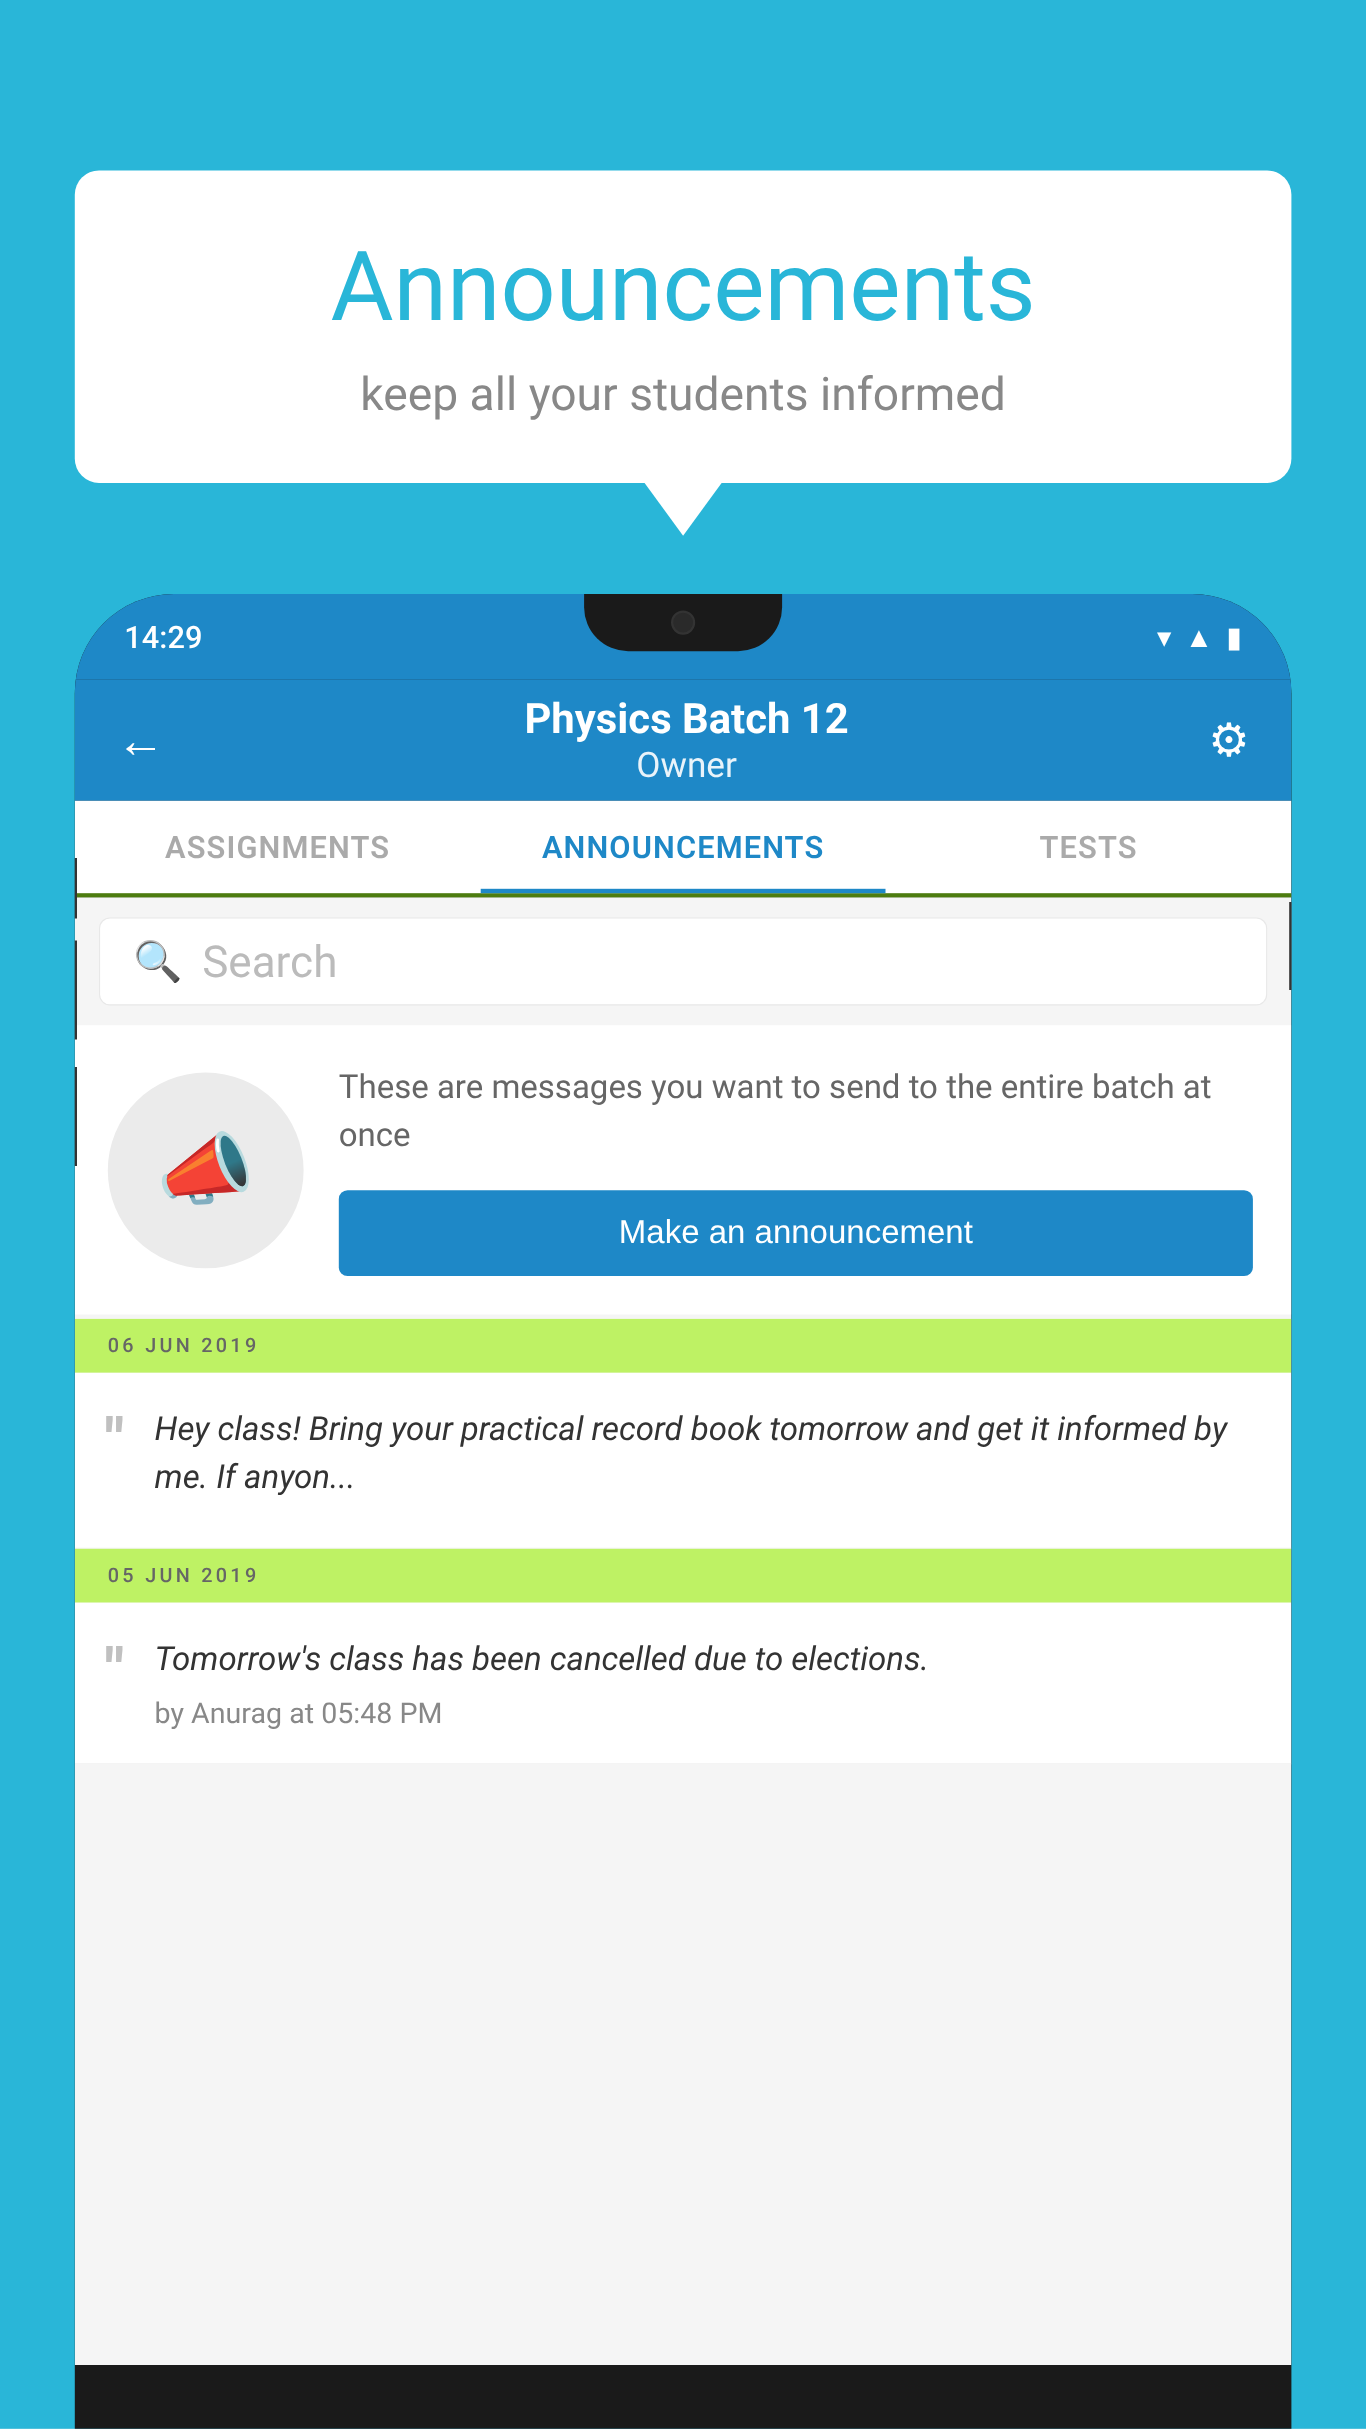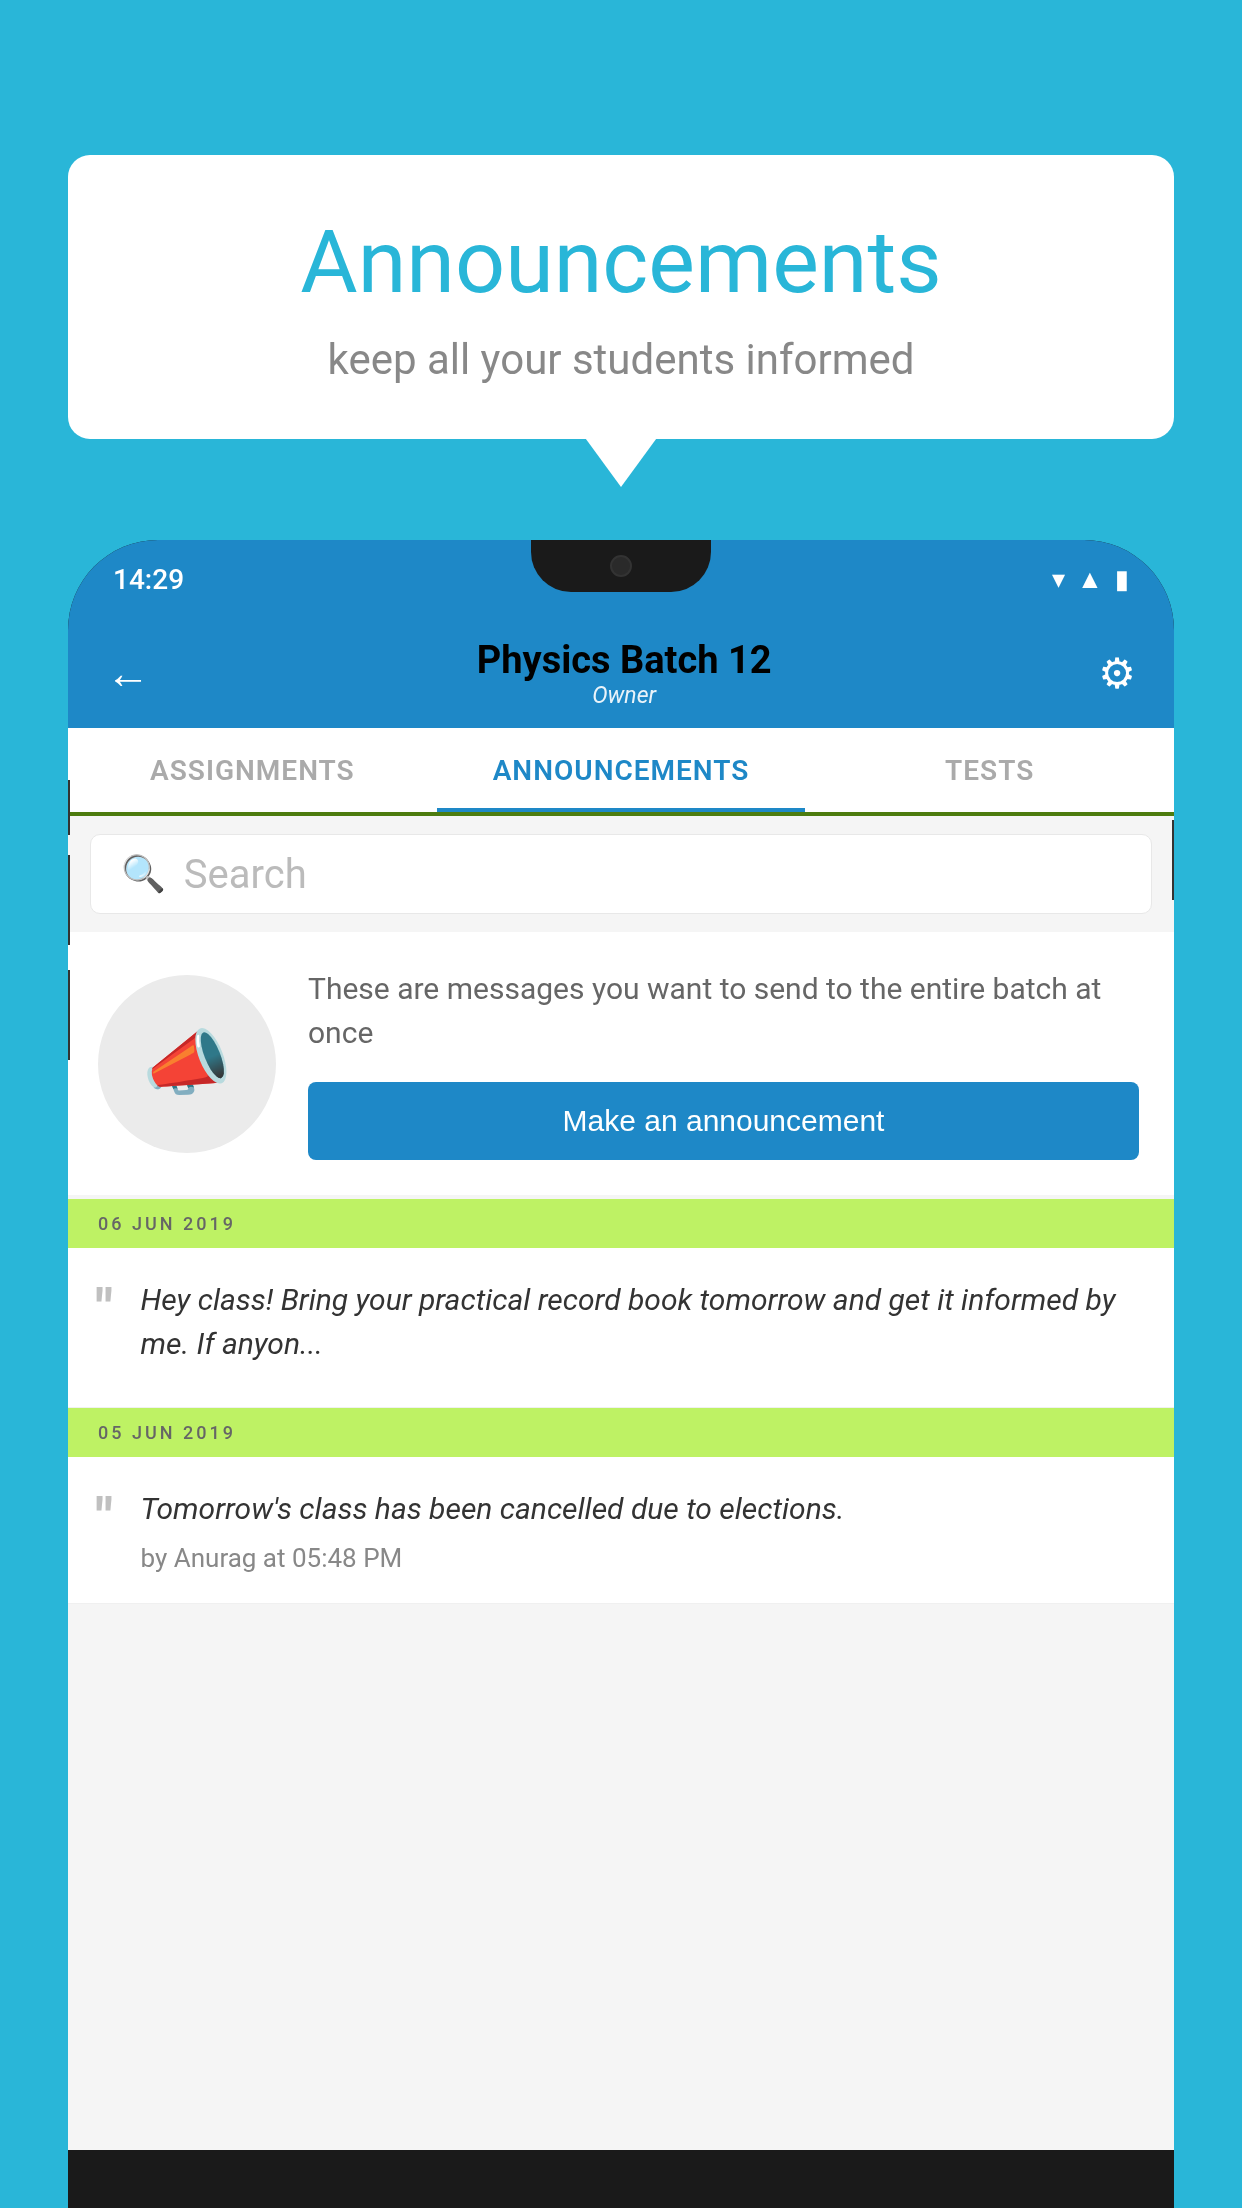--- a/index.html
+++ b/index.html
@@ -139,30 +139,29 @@
       color: white;
       font-size: 44px;
       font-weight: 300;
     }
 
     .header-title-group {
       text-align: center;
     }
 
     .header-title {
-      color: #000000;
+      color: #ffffff;
       font-size: 38px;
       font-weight: 700;
     }
 
     .header-subtitle {
       color: rgba(255,255,255,0.9);
-      font-size: 23px;
+      font-size: 32px;
       font-weight: 400;
-      font-style: italic;
     }
 
     .gear-icon {
       color: white;
       font-size: 42px;
     }
 
     
     .tabs-bar {
       background: white;

